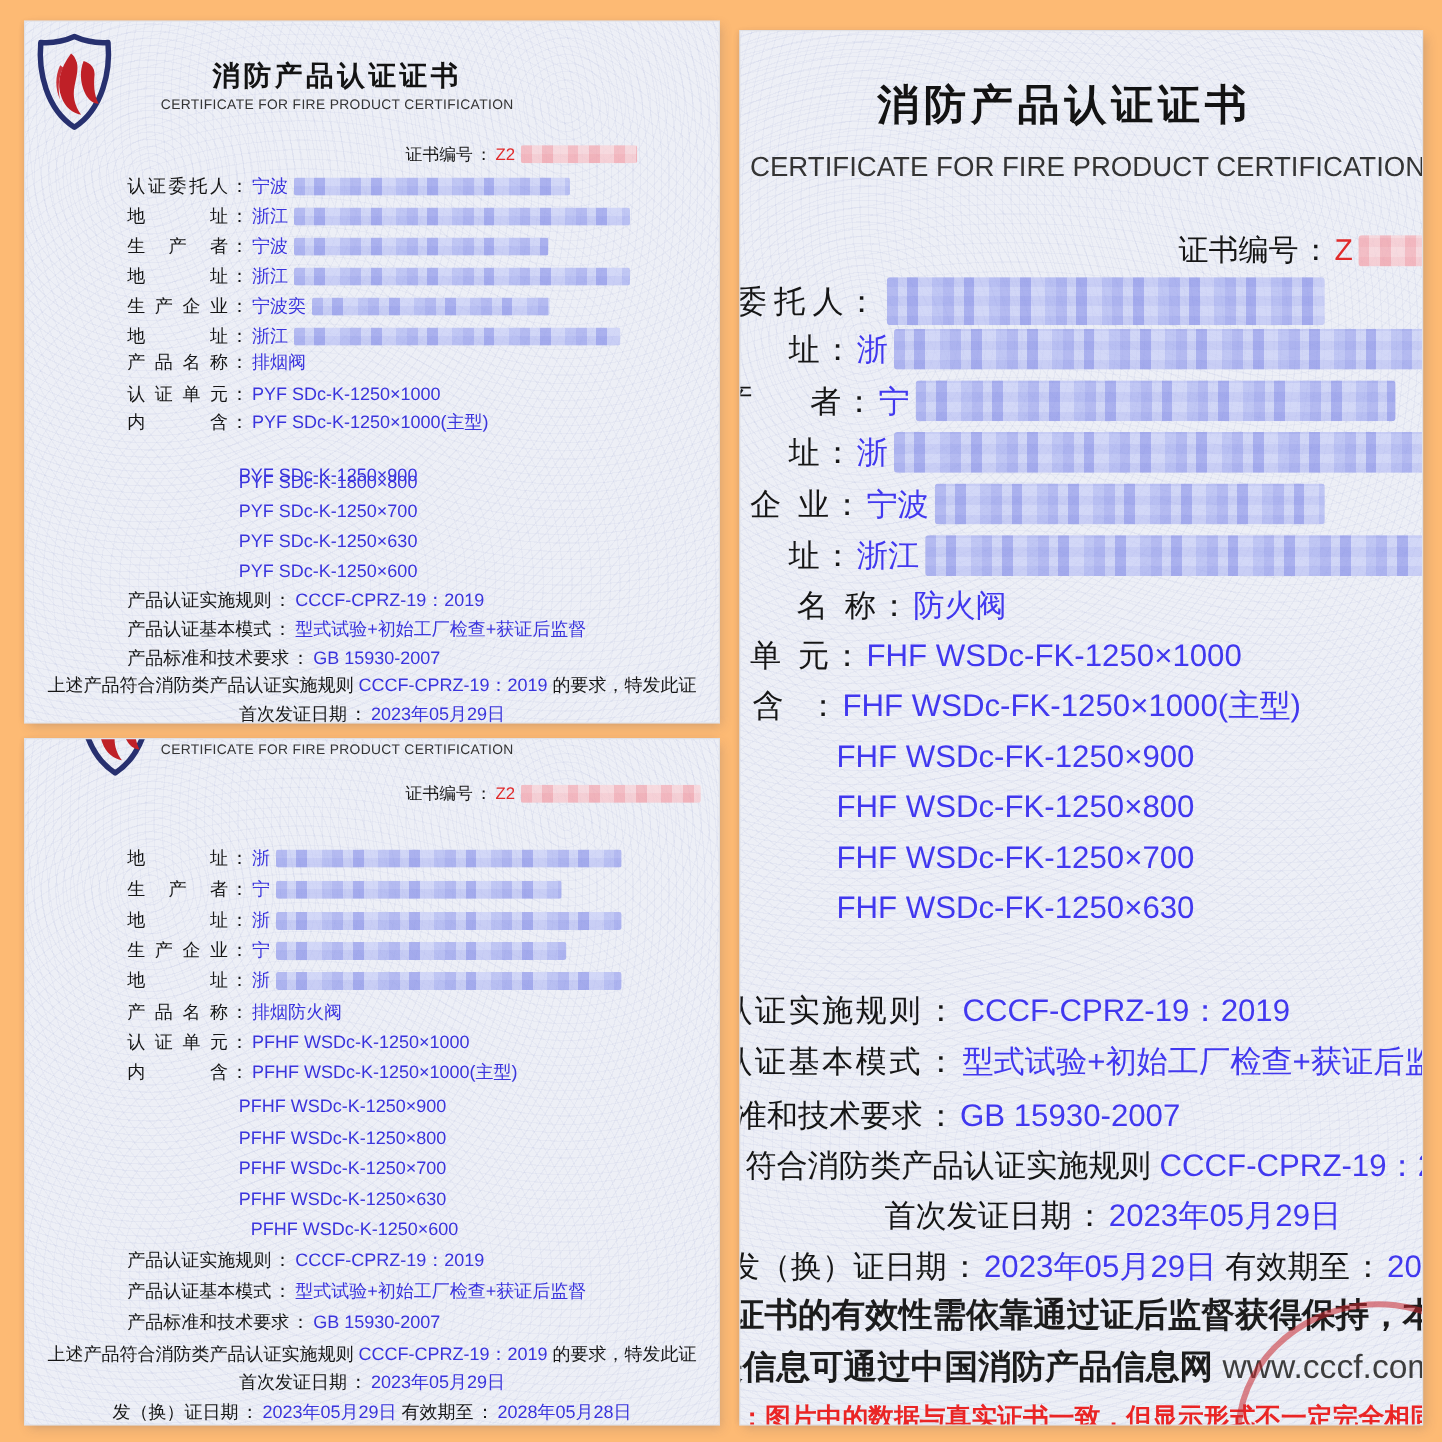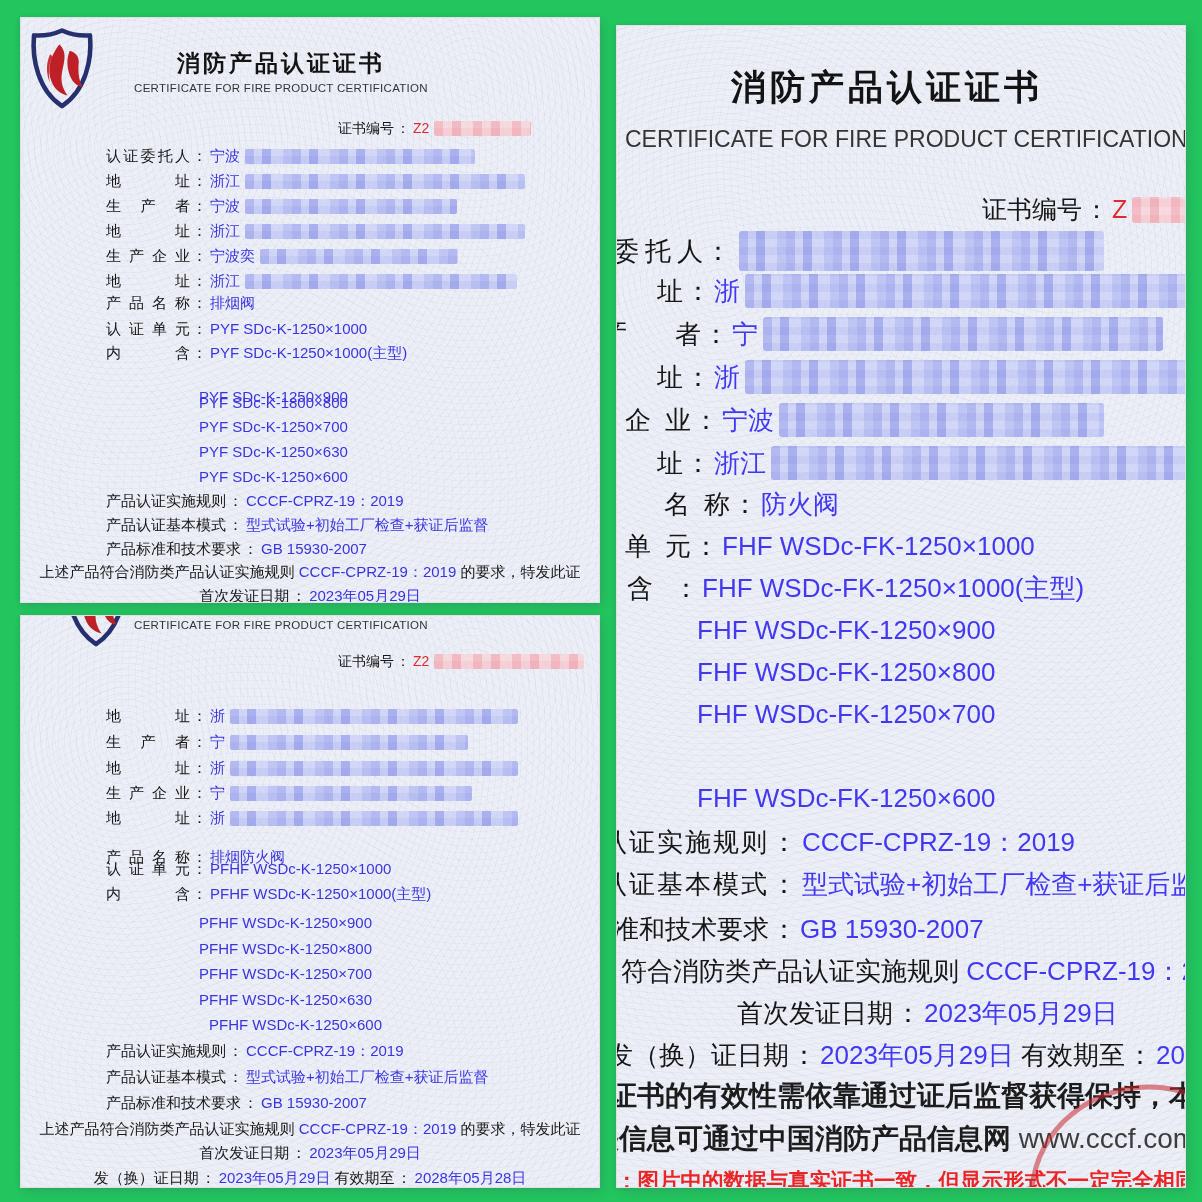--- a/index.html
+++ b/index.html
@@ -1,18 +1,18 @@
 <!DOCTYPE html>
 <html><head>
 <meta charset="utf-8">
 <style>
   html,body{margin:0;padding:0;background:#ffffff;}
   .screen{
     position:relative;width:1202px;height:1202px;overflow:hidden;
-    background:#22c55e;
+    background:#fdba74;
     font-family:"Liberation Sans","DejaVu Sans",sans-serif;
   }
   .cert{
     position:absolute;overflow:hidden;
     background-color:#edeff6;
     background-image:
       repeating-radial-gradient(circle at 18% 22%, rgba(108,122,190,.065) 0 1px, rgba(0,0,0,0) 1px 6px),
       repeating-radial-gradient(circle at 78% 12%, rgba(108,122,190,.055) 0 1px, rgba(0,0,0,0) 1px 7px),
       repeating-radial-gradient(circle at 40% 80%, rgba(108,122,190,.05) 0 1px, rgba(0,0,0,0) 1px 8px);
     box-shadow:0 0 0 1px #dfe0e6, 3px 4px 9px rgba(70,70,95,.22), -2px 0 4px rgba(70,70,95,.12);
@@ -130,21 +130,21 @@
     <div class="sub" style="top:3px;">CERTIFICATE FOR FIRE PRODUCT CERTIFICATION</div>
     <div class="row certno" style="left:317px;top:37px;">
       <span>证书编号</span><span class="co">：</span><span class="red">Z2</span><span class="mosaic pink" style="width:150px;"></span>
     </div>
 
     <div class="row" style="left:85px;top:91px;"><span class="lb">地址</span><span class="co">：</span><span class="val">浙</span><span class="mosaic" style="width:288px;"></span></div>
     <div class="row" style="left:85px;top:117px;"><span class="lb">生产者</span><span class="co">：</span><span class="val">宁</span><span class="mosaic" style="width:238px;"></span></div>
     <div class="row" style="left:85px;top:143px;"><span class="lb">地址</span><span class="co">：</span><span class="val">浙</span><span class="mosaic" style="width:288px;"></span></div>
     <div class="row" style="left:85px;top:168px;"><span class="lb">生产企业</span><span class="co">：</span><span class="val">宁</span><span class="mosaic" style="width:242px;"></span></div>
     <div class="row" style="left:85px;top:193px;"><span class="lb">地址</span><span class="co">：</span><span class="val">浙</span><span class="mosaic" style="width:288px;"></span></div>
-    <div class="row" style="left:85px;top:219px;margin-top:13px;"><span class="lb">产品名称</span><span class="co">：</span><span class="val">排烟防火阀</span></div>
+    <div class="row" style="left:85px;top:219px;"><span class="lb">产品名称</span><span class="co">：</span><span class="val">排烟防火阀</span></div>
     <div class="row" style="left:85px;top:244px;"><span class="lb">认证单元</span><span class="co">：</span><span class="val">PFHF WSDc-K-1250×1000</span></div>
     <div class="row" style="left:85px;top:269px;"><span class="lb">内含</span><span class="co">：</span><span class="val">PFHF WSDc-K-1250×1000(主型)</span></div>
 
     <div class="row val" style="left:178px;top:298px;">PFHF WSDc-K-1250×900</div>
     <div class="row val" style="left:178px;top:324px;">PFHF WSDc-K-1250×800</div>
     <div class="row val" style="left:178px;top:349px;">PFHF WSDc-K-1250×700</div>
     <div class="row val" style="left:178px;top:375px;">PFHF WSDc-K-1250×630</div>
     <div class="row val" style="left:178px;top:400px;margin-left:10px;">PFHF WSDc-K-1250×600</div>
 
     <div class="row" style="left:85px;top:426px;"><span>产品认证实施规则</span><span class="co">：</span><span class="val">CCCF-CPRZ-19：2019</span></div>
@@ -169,21 +169,21 @@
     <div class="row" style="left:40px;top:334px;"><span>址</span><span class="co">：</span><span class="val">浙</span><span class="mosaic" style="width:462px;"></span></div>
     <div class="row" style="left:8px;top:377px;"><span class="lb w66">企业</span><span class="co">：</span><span class="val">宁波</span><span class="mosaic" style="width:325px;"></span></div>
     <div class="row" style="left:40px;top:420px;"><span>址</span><span class="co">：</span><span class="val">浙江</span><span class="mosaic" style="width:430px;"></span></div>
     <div class="row" style="left:8px;top:463px;margin-left:39px;"><span class="lb w66">名称</span><span class="co">：</span><span class="val">防火阀</span></div>
     <div class="row" style="left:8px;top:505px;"><span class="lb w66">单元</span><span class="co">：</span><span class="val">FHF WSDc-FK-1250×1000</span></div>
     <div class="row" style="left:10px;top:547px;"><span style="margin-right:18px;">含</span><span class="co">：</span><span class="val">FHF WSDc-FK-1250×1000(主型)</span></div>
 
     <div class="row val" style="left:80px;top:589px;">FHF WSDc-FK-1250×900</div>
     <div class="row val" style="left:80px;top:631px;">FHF WSDc-FK-1250×800</div>
     <div class="row val" style="left:80px;top:673px;">FHF WSDc-FK-1250×700</div>
-    <div class="row val" style="left:80px;top:757px;">FHF WSDc-FK-1250×600</div>
+    <div class="row val" style="left:80px;top:715px;">FHF WSDc-FK-1250×630</div>
 
     <div class="row" style="left:-16px;top:801px;letter-spacing:2px;"><span>认证实施规则</span><span class="co">：</span><span class="val" style="letter-spacing:0;">CCCF-CPRZ-19：2019</span></div>
     <div class="row" style="left:-16px;top:843px;letter-spacing:2px;"><span>认证基本模式</span><span class="co">：</span><span class="val" style="letter-spacing:0;">型式试验+初始工厂检查+获证后监督</span></div>
     <div class="row" style="left:-30px;top:888px;"><span>标准和技术要求</span><span class="co">：</span><span class="val">GB 15930-2007</span></div>
     <div class="row" style="left:4px;top:930px;"><span>符合消防类产品认证实施规则 </span><span class="val">CCCF-CPRZ-19：2019</span></div>
     <div class="row" style="left:120px;top:972px;"><span>首次发证日期</span><span class="co">：</span><span class="val">2023年05月29日</span></div>
     <div class="row" style="left:-10px;top:1014px;"><span>发（换）证日期</span><span class="co">：</span><span class="val">2023年05月29日</span><span>&nbsp;</span><span>有效期至</span><span class="co">：</span><span class="val">2028年05月28日</span></div>
     <div class="row bignote" style="left:-8px;top:1055px;">证书的有效性需依靠通过证后监督获得保持，本证书</div>
     <div class="row bignote" style="left:-26px;top:1098px;"><span>关信息可通过中国消防产品信息网 </span><span class="url">www.cccf.com.cn</span></div>
     <div class="row rednote" style="left:-44px;top:1140px;">（注：图片中的数据与真实证书一致，但显示形式不一定完全相同）</div>

